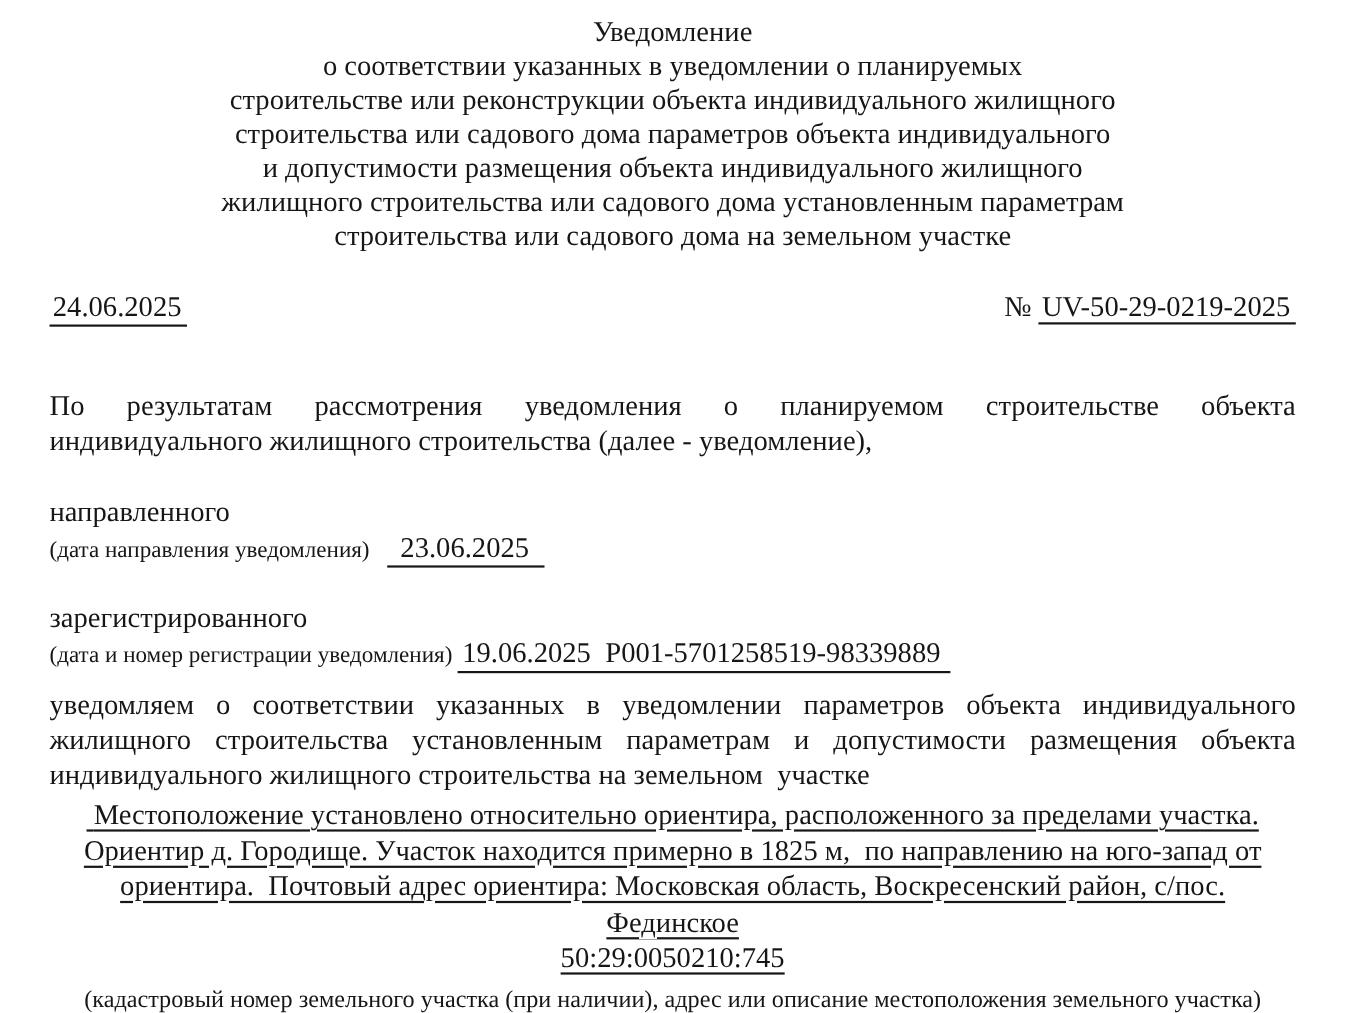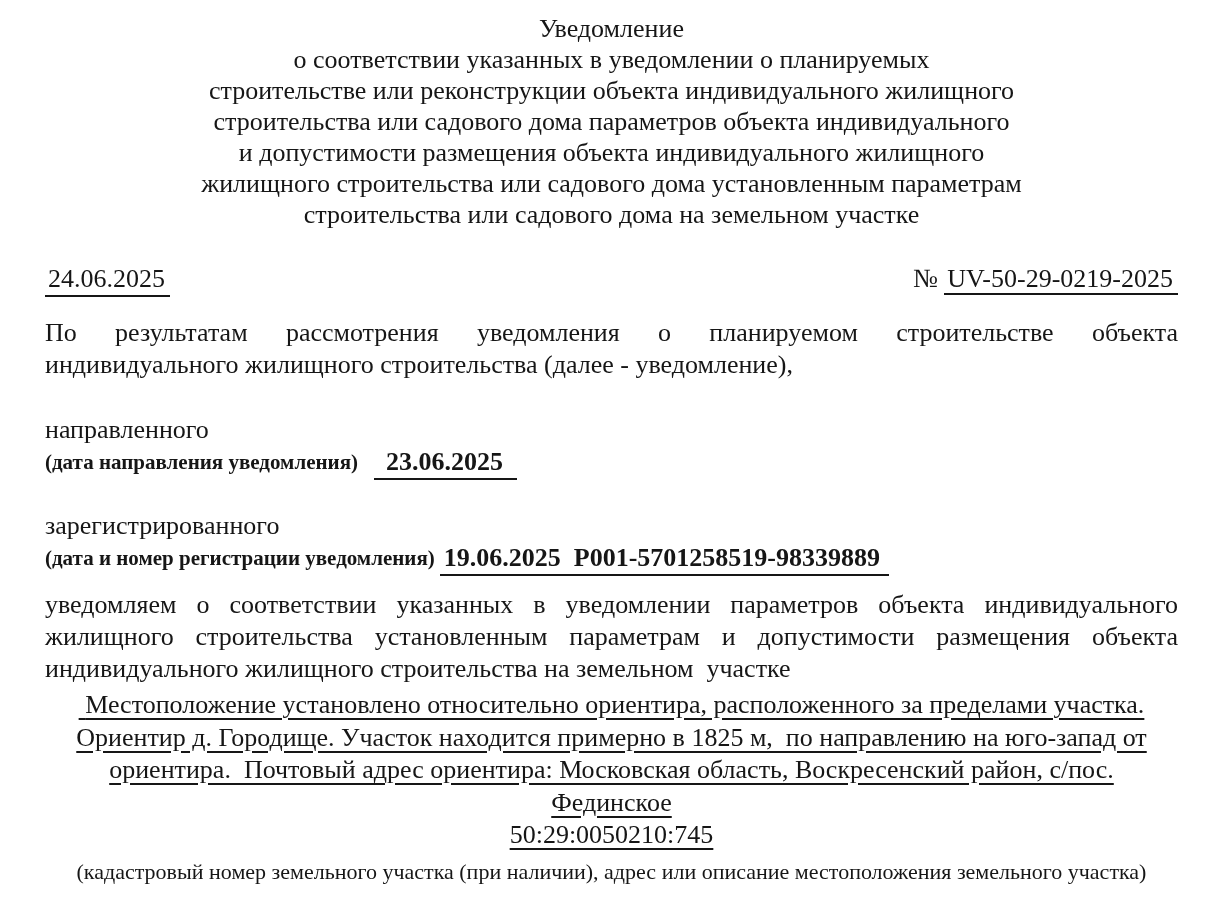--- a/index.html
+++ b/index.html
@@ -47,34 +47,33 @@
   .para { line-height: 32px; }
   .para .jline {
     text-align: justify;
     text-align-last: justify;
     white-space: normal;
   }
   .para .lline {
     text-align: left;
     white-space: pre-wrap;
   }
-  .intro { margin-top: 20px; }
+  .intro { margin-top: 56px; }
   .statement { margin-top: 13px; }
 
   
   .field-label {
     line-height: 32px;
   }
   .field-sent .field-label  { margin-top: 33px; }
   .field-reg  .field-label  { margin-top: 30px; }
   .field-sub {
     line-height: 32px;
     display: flex;
-    align-items: flex-start;
-    font-weight: bold;
+    align-items: center;
   }
   .note {
     font-size: 21px;
     white-space: pre-wrap;
   }
   .fill {
     border-bottom: 2px solid #161616;
     white-space: pre-wrap;
   }
   .fill-sent {

